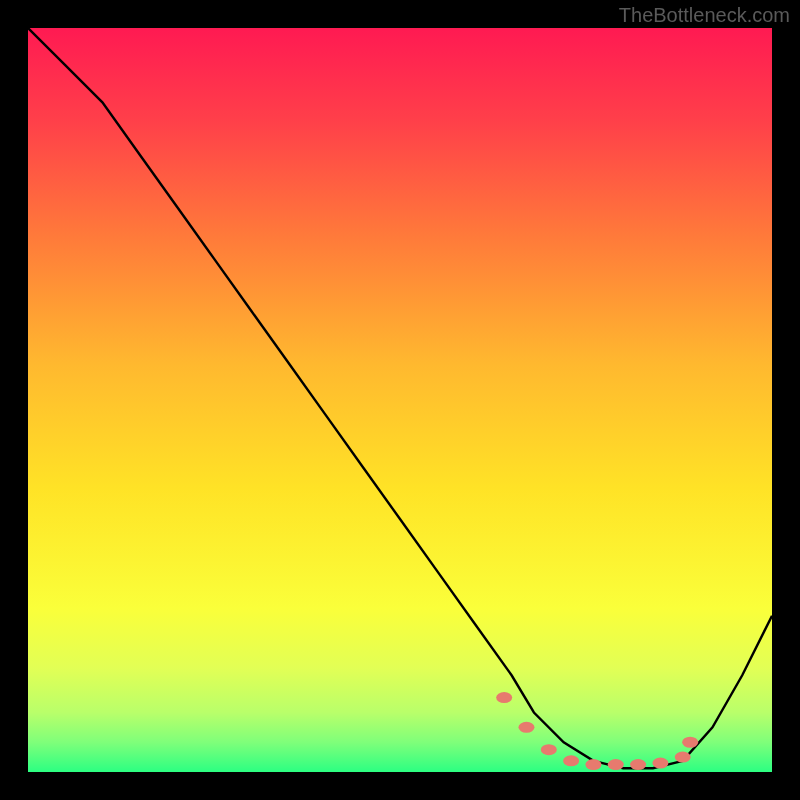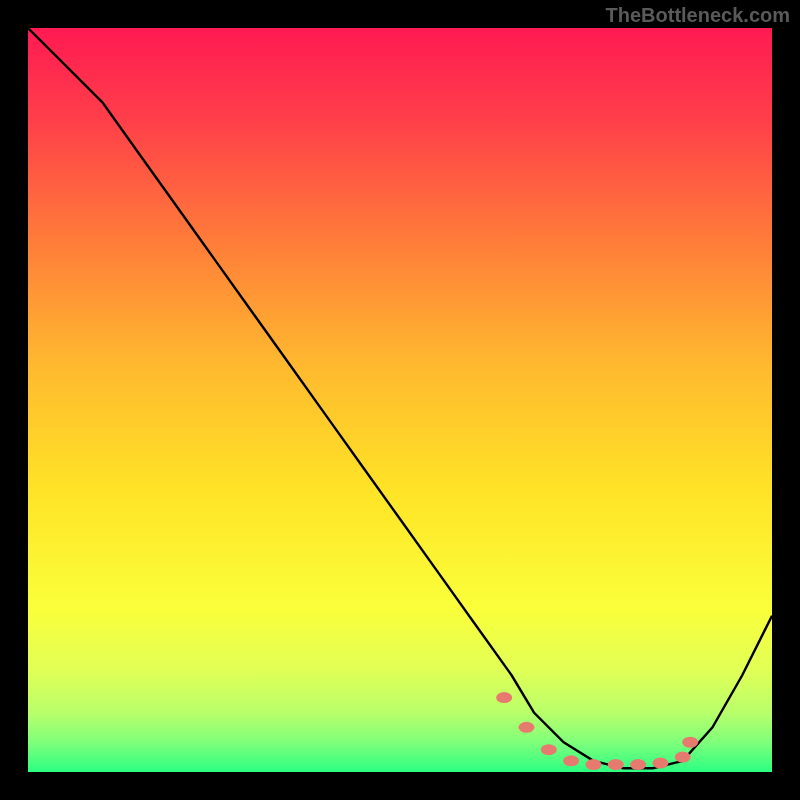--- a/index.html
+++ b/index.html
@@ -10,21 +10,21 @@
     background: #000;
     position: relative;
     font-family: Arial, sans-serif;
   }
   .watermark {
     position: absolute;
     top: 4px;
     right: 10px;
     color: #5a5a5a;
     font-size: 20px;
-    font-weight: 700;
+    font-weight: 400;
     z-index: 10;
   }
   .plot-area {
     position: absolute;
     left: 28px;
     top: 28px;
     width: 744px;
     height: 744px;
   }
   .plot-area svg {

